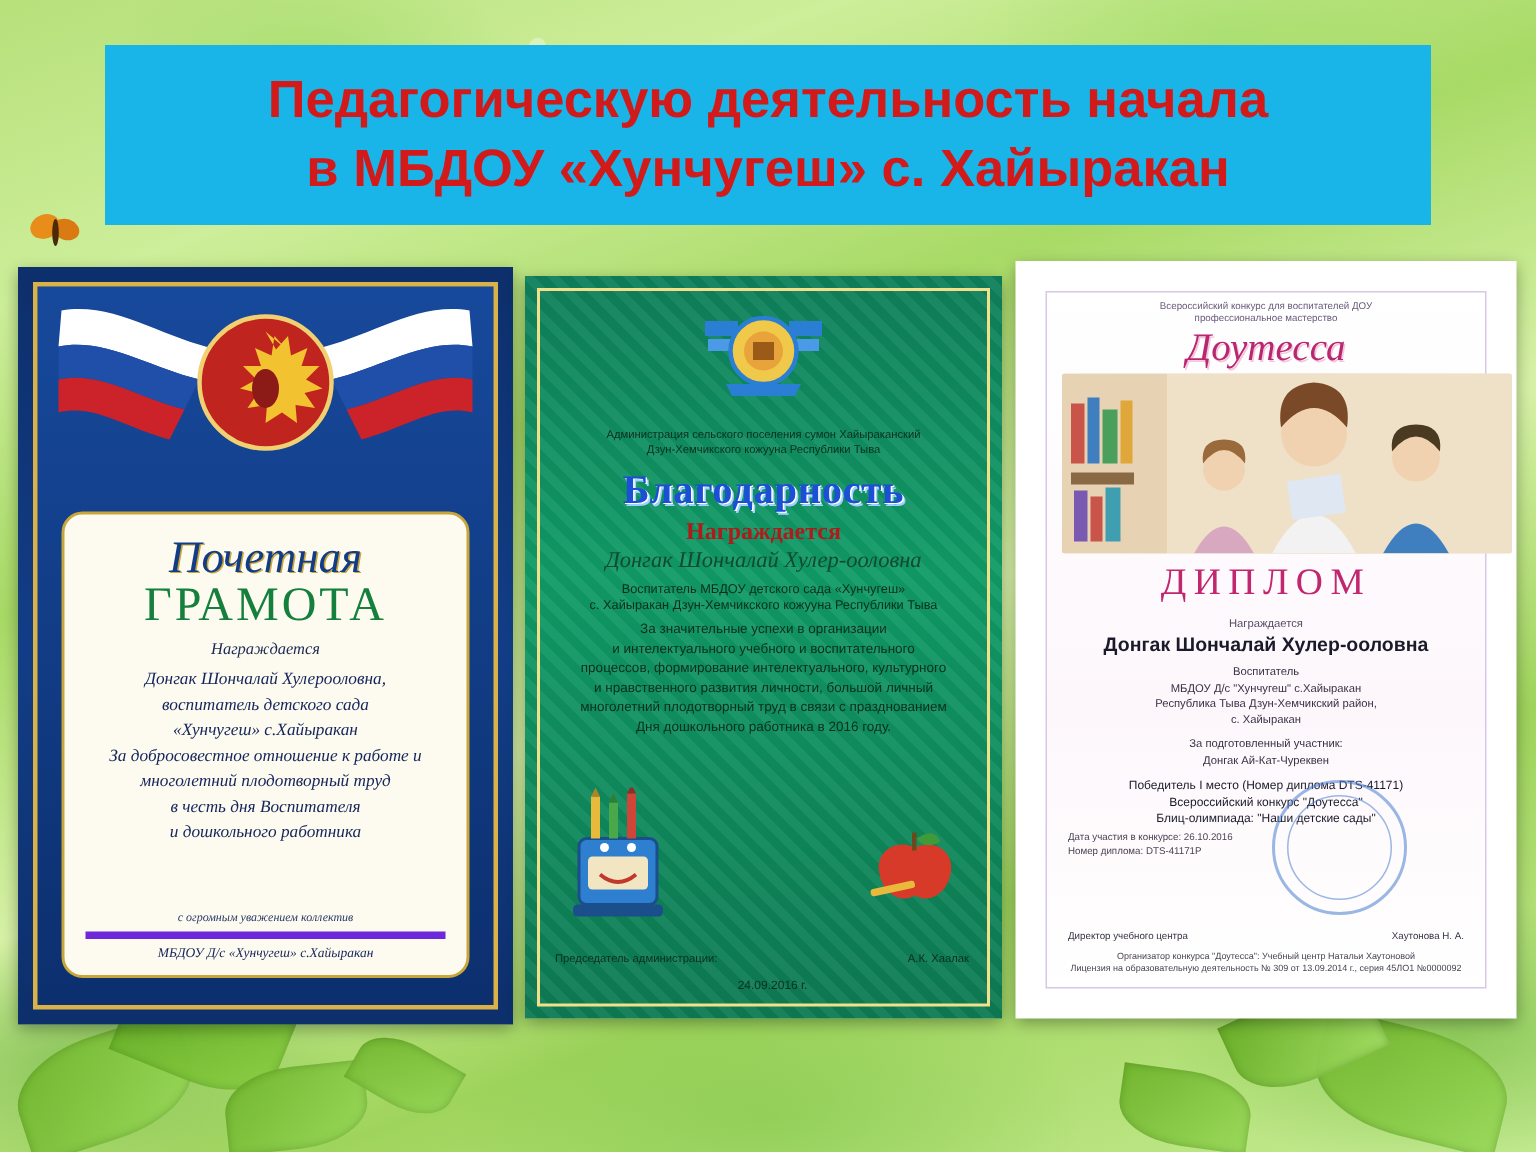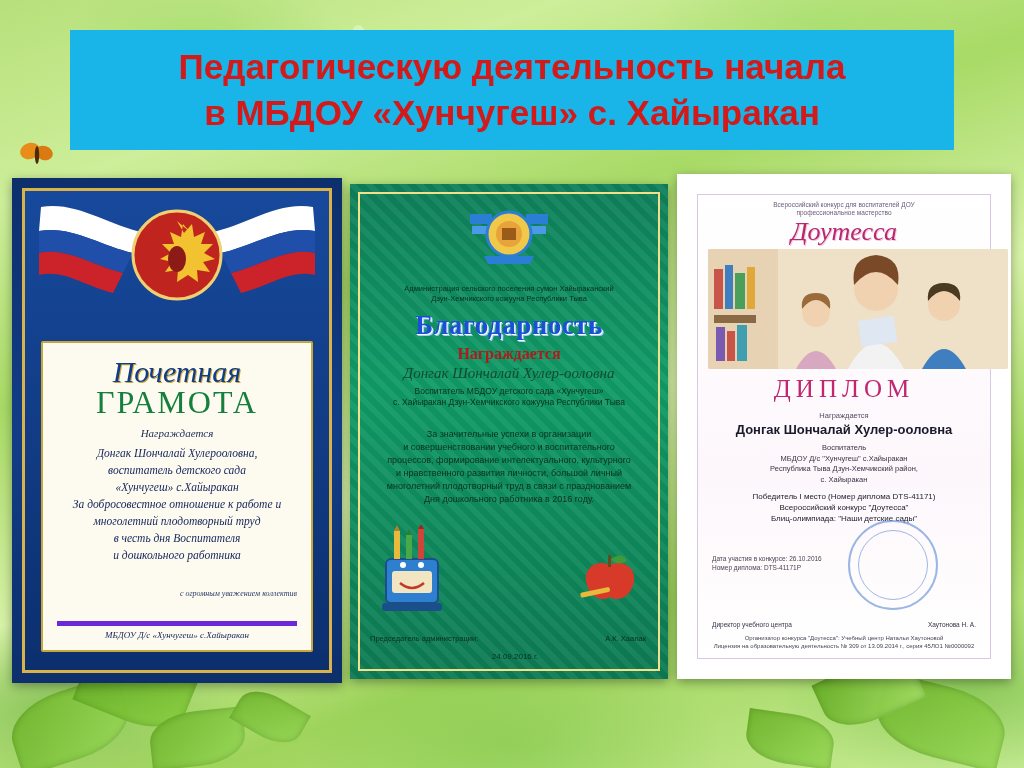--- a/index.html
+++ b/index.html
@@ -120,21 +120,21 @@
     background: linear-gradient(180deg, #17499c 0%, #0c2f6e 100%);
     position: relative;
     box-sizing: border-box;
     padding: 6px;
   }
   .cert1-inner {
     position: absolute;
     left: 16px; right: 16px; top: 150px; bottom: 18px;
     background: #fdfaf0;
     border: 2px solid #c9a63a;
-    border-radius: 2px;
+    border-radius: 14px;
     padding: 12px 24px;
     box-sizing: border-box;
     text-align: center;
   }
   .c1-ribbon {
     position: absolute;
     top: 8px;
     left: 50%;
     transform: translateX(-50%);
     width: 280px;
@@ -166,26 +166,26 @@
   }
   .c1-body {
     font-family: "Liberation Serif", serif;
     font-style: italic;
     font-size: 11.5px;
     line-height: 17px;
     color: #13255a;
   }
   .c1-foot {
     position: absolute;
-    left: 14px; right: 14px; bottom: 52px;
+    left: 14px; right: 14px; bottom: 34px;
     font-family: "Liberation Serif", serif;
     font-style: italic;
     font-size: 8px;
     color: #2a3a66;
-    text-align: right;
+    text-align: center;
   }
   .c1-org {
     position: absolute;
     left: 14px; right: 14px; bottom: 10px;
     font-family: "Liberation Serif", serif;
     font-style: italic;
     font-size: 9px;
     color: #13255a;
     text-align: center;
     border-top: 5px solid #6d28d9;
@@ -245,21 +245,21 @@
     font-family: "Liberation Serif", serif;
     font-style: italic;
     font-size: 15px;
     color: #124a2f;
     margin: 2px 0 4px;
   }
   .c2-role {
     font-size: 8.5px;
     line-height: 11px;
     color: #0b2f1e;
-    margin: 0 6px 20px;
+    margin: 0 6px 4px;
     text-align: center;
   }
   .c2-body {
     font-size: 9px;
     line-height: 13px;
     color: #0b2f1e;
     margin: 4px 8px 0;
   }
   .c2-tools {
     position: absolute;
@@ -499,21 +499,21 @@
 
         <div class="c2-title">Благодарность</div>
         <div class="c2-award">Награждается</div>
         <div class="c2-name">Донгак Шончалай Хулер-ооловна</div>
         <div class="c2-role">
           <div>Воспитатель  МБДОУ  детского сада «Хунчугеш»</div>
           <div>с. Хайыракан Дзун-Хемчикского кожууна Республики Тыва</div>
         </div>
         <div class="c2-body">
           <div>За значительные успехи в организации</div>
-          <div>и совершенствовании учебного и воспитательного</div>
+          <div>и интелектуального учебного и воспитательного</div>
           <div>процессов, формирование интелектуального, культурного</div>
           <div>и нравственного развития личности, большой личный</div>
           <div>многолетний плодотворный труд в связи с празднованием</div>
           <div>Дня дошкольного работника в 2016 году.</div>
         </div>
 
         <svg class="c2-tools" viewBox="0 0 86 92">
           <rect x="16" y="34" width="52" height="44" rx="5" fill="#2f7fd0" stroke="#1b4f8c" stroke-width="2"></rect>
           <rect x="22" y="46" width="40" height="22" rx="3" fill="#f2e6c2"></rect>
           <circle cx="33" cy="40" r="3" fill="#fff"></circle>
@@ -578,20 +578,24 @@
 
         <div class="c3-title">ДИПЛОМ</div>
         <div class="c3-label">Награждается</div>
         <div class="c3-name">Донгак Шончалай Хулер-ооловна</div>
         <div class="c3-info">
           <div>Воспитатель</div>
           <div>МБДОУ Д/с "Хунчугеш" с.Хайыракан</div>
           <div>Республика Тыва Дзун-Хемчикский район,</div>
           <div>с. Хайыракан</div>
         </div>
+        <div class="c3-info" style="margin-top:6px;">
+          <div>За подготовленный участник:</div>
+          <div>Донгак Ай-Кат-Чуреквен</div>
+        </div>
         <div class="c3-result">
           <div>Победитель I место (Номер диплома DTS-41171)</div>
           <div>Всероссийский конкурс "Доутесса"</div>
           <div>Блиц-олимпиада: "Наши детские сады"</div>
         </div>
 
         <div class="c3-meta">
           <div>Дата участия в конкурсе: 26.10.2016</div>
           <div>Номер диплома: DTS-41171Р</div>
         </div>

